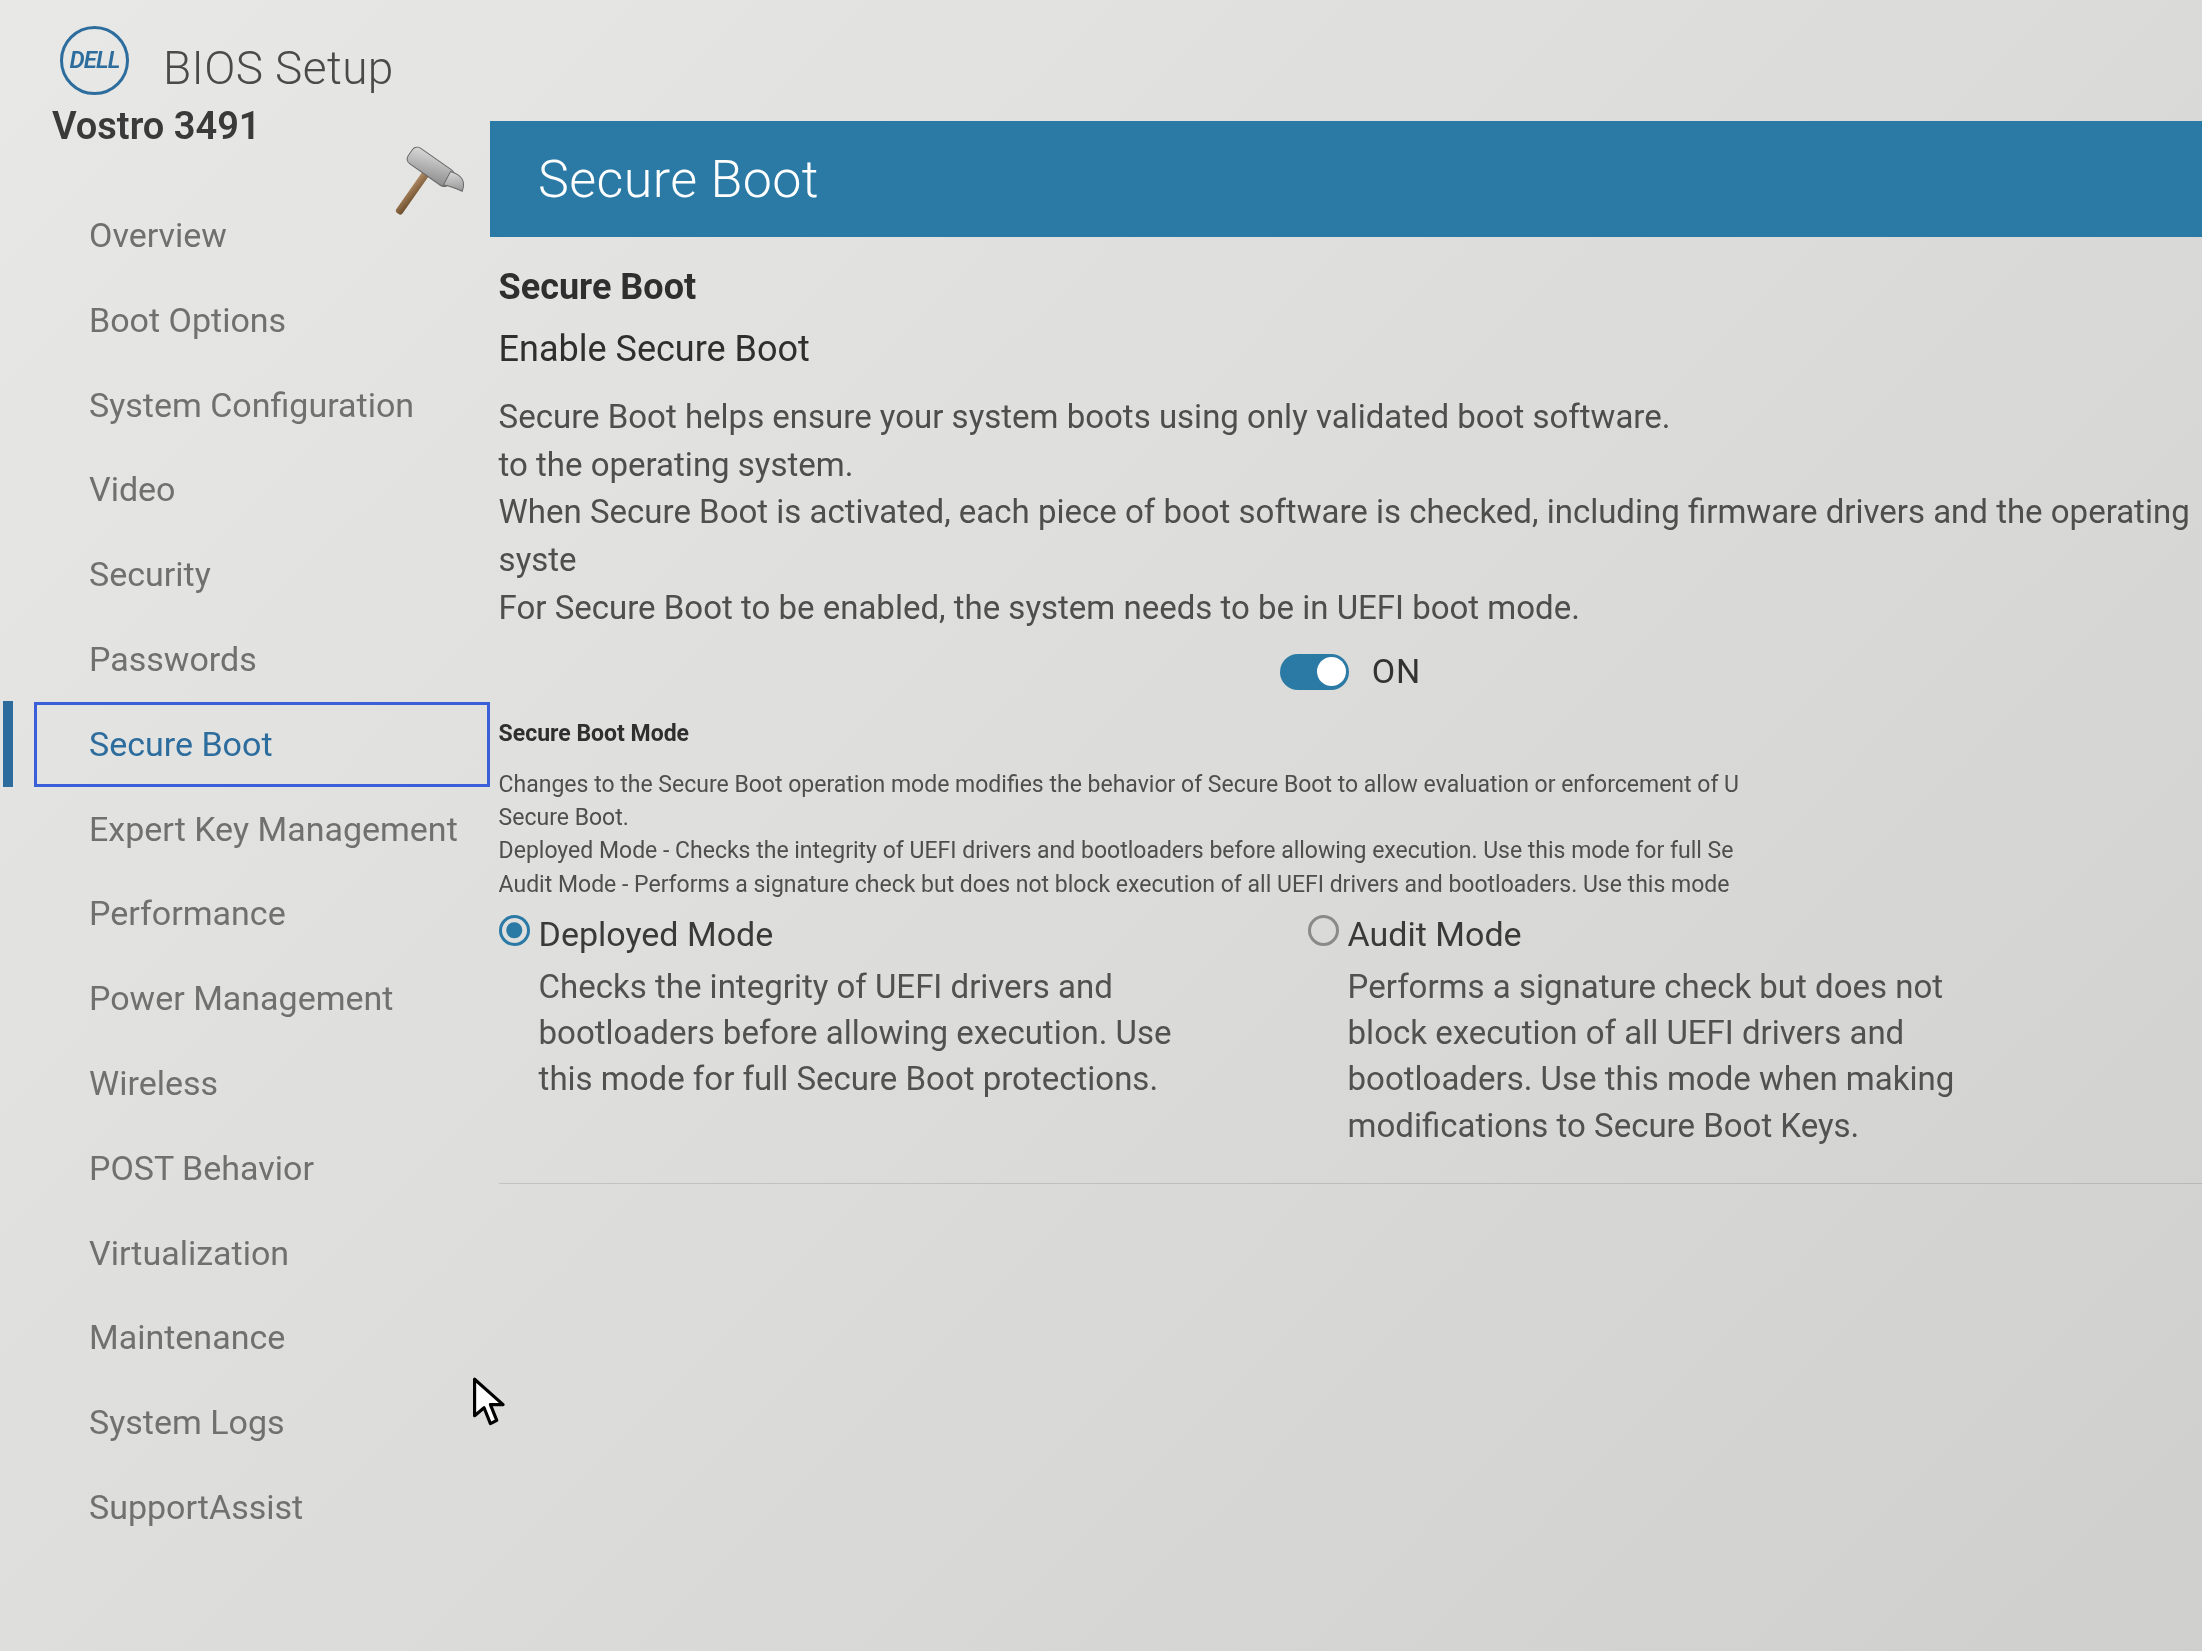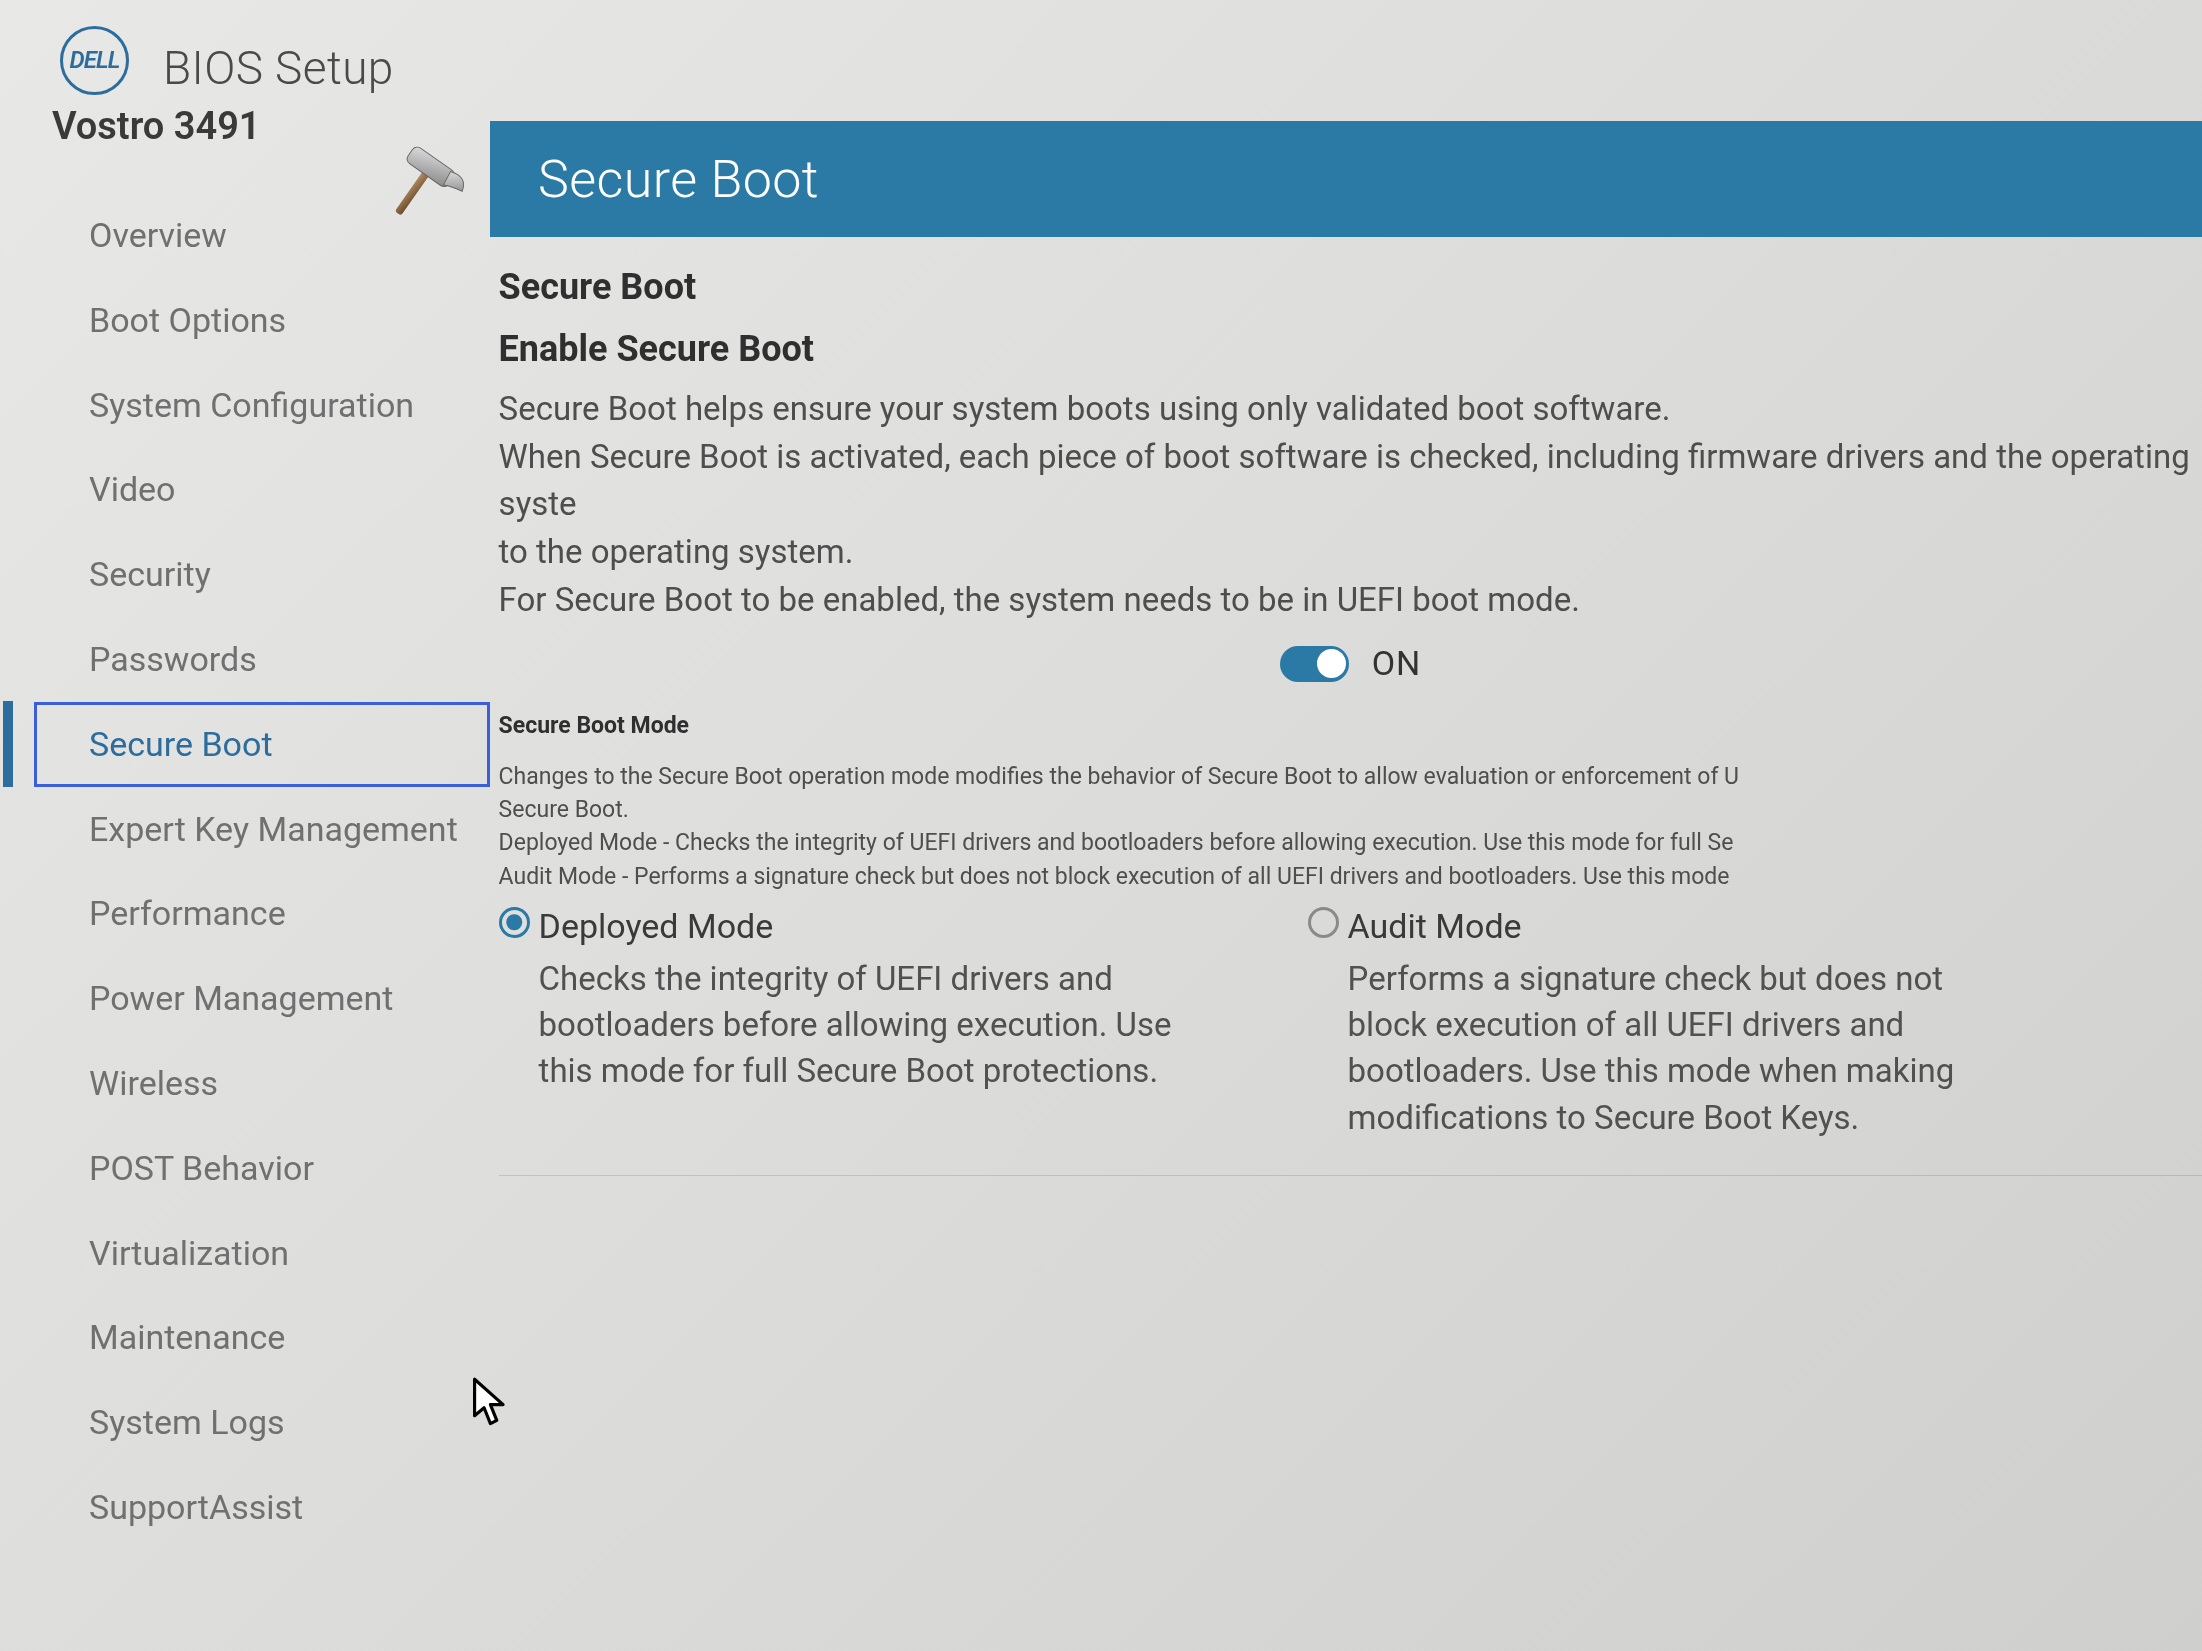--- a/index.html
+++ b/index.html
@@ -119,24 +119,24 @@
     line-height: 1.45;
   }
   .section-title {
     font-size: 36px;
     font-weight: 700;
     color: #2f2f2f;
     margin-bottom: 10.3px;
   }
   .subsection-title {
     font-size: 36px;
-    font-weight: 700;
+    font-weight: 400;
     color: #2f2f2f;
     margin-top: 8.6px;
-    margin-bottom: 9px;
+    margin-bottom: 17px;
   }
   .desc {
     font-size: 33px;
     color: #4e4e4e;
     white-space: normal;
   }
   .desc-line { display:block; }
   .toggle-row {
     display: flex;
     align-items: center;
@@ -292,22 +292,22 @@
       </div>
 
       <div class="panel">
 
         <div class="section-title">Secure Boot</div>
 
         <div class="subsection-title">Enable Secure Boot</div>
 
         <div class="desc">
           <span class="desc-line">Secure Boot helps ensure your system boots using only validated boot software.</span>
+          <span class="desc-line">to the operating system.</span>
           <span class="desc-line"> When Secure Boot is activated, each piece of boot software is checked, including firmware drivers and the operating syste</span>
-          <span class="desc-line">to the operating system.</span>
           <span class="desc-line">For Secure Boot to be enabled, the system needs to be in UEFI boot mode.</span>
         </div>
 
         <div class="toggle-row">
           <div class="toggle">
             <div class="knob"></div>
           </div>
           <div class="toggle-label">ON</div>
         </div>
 

